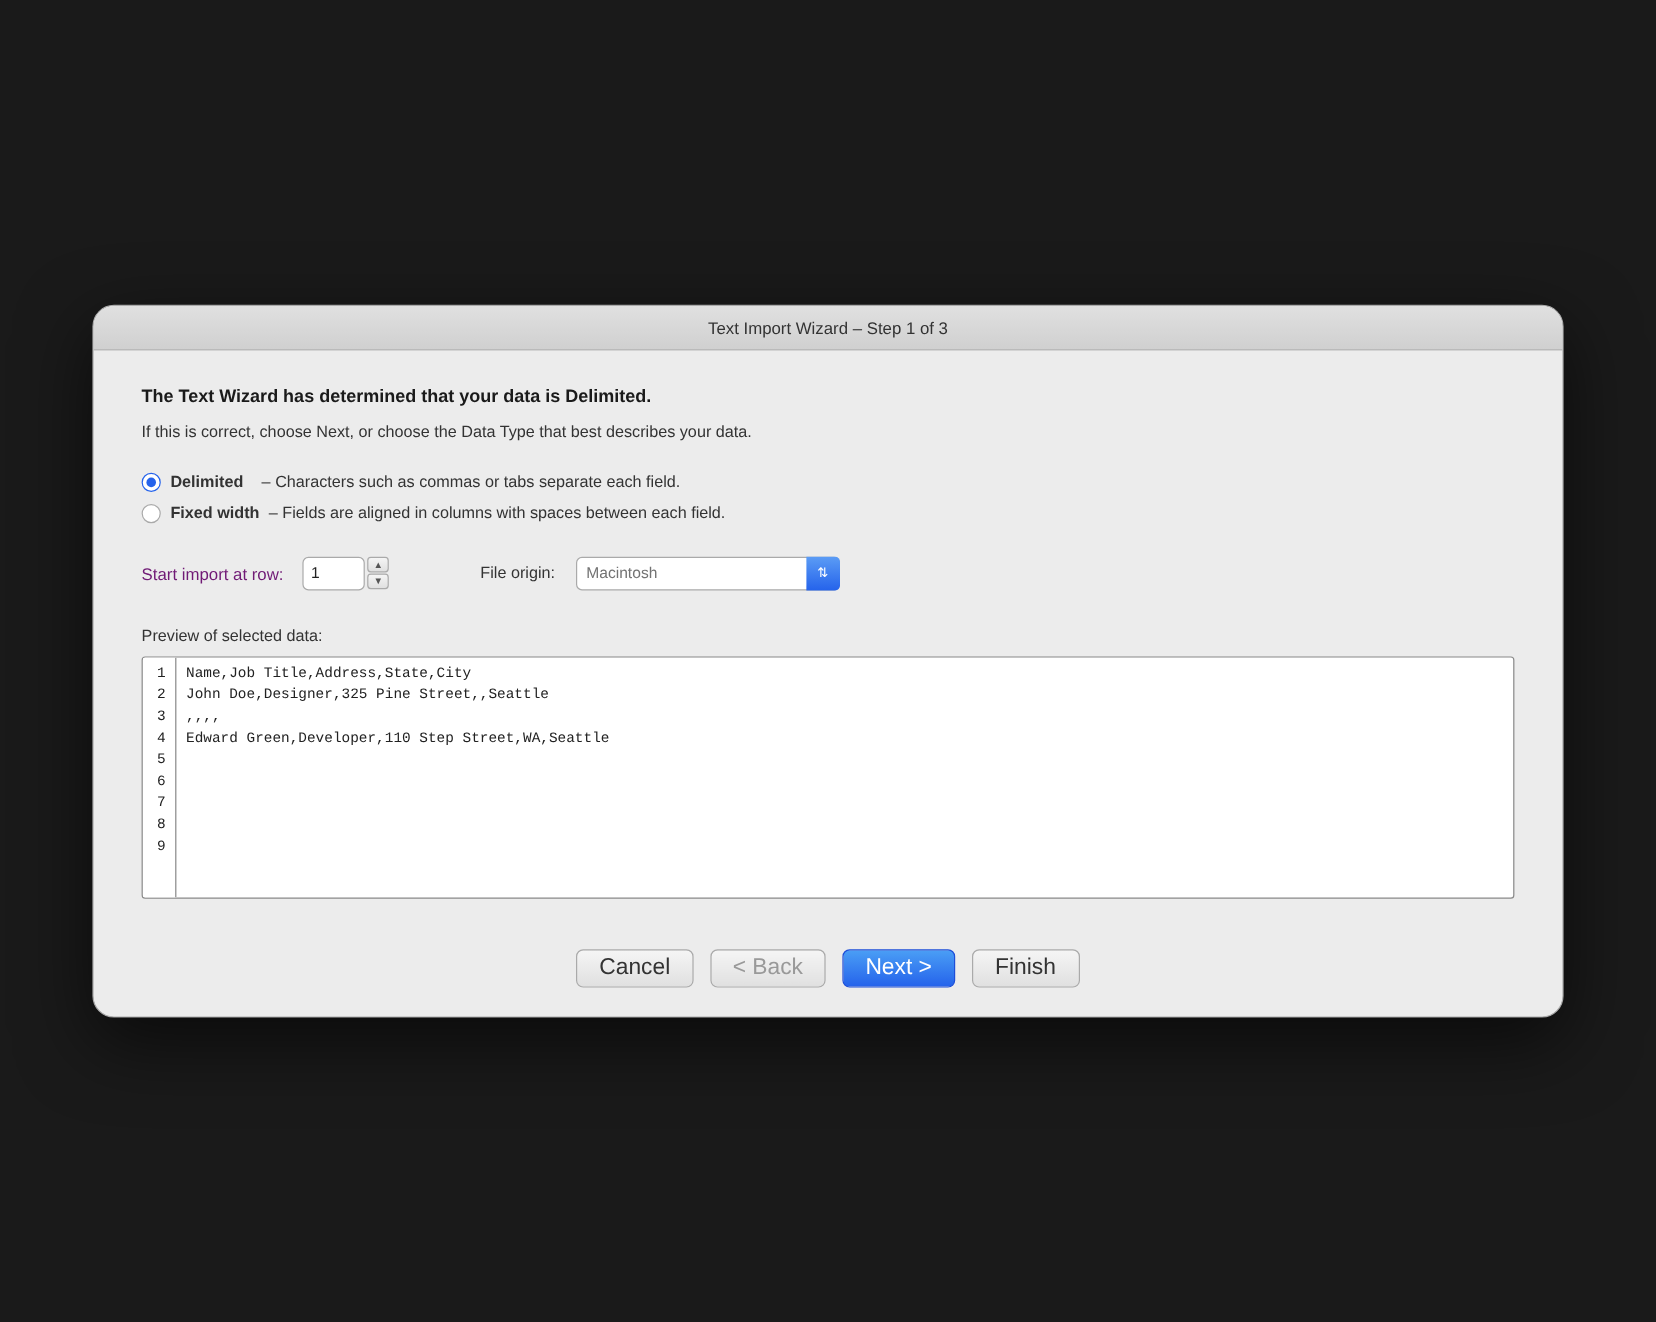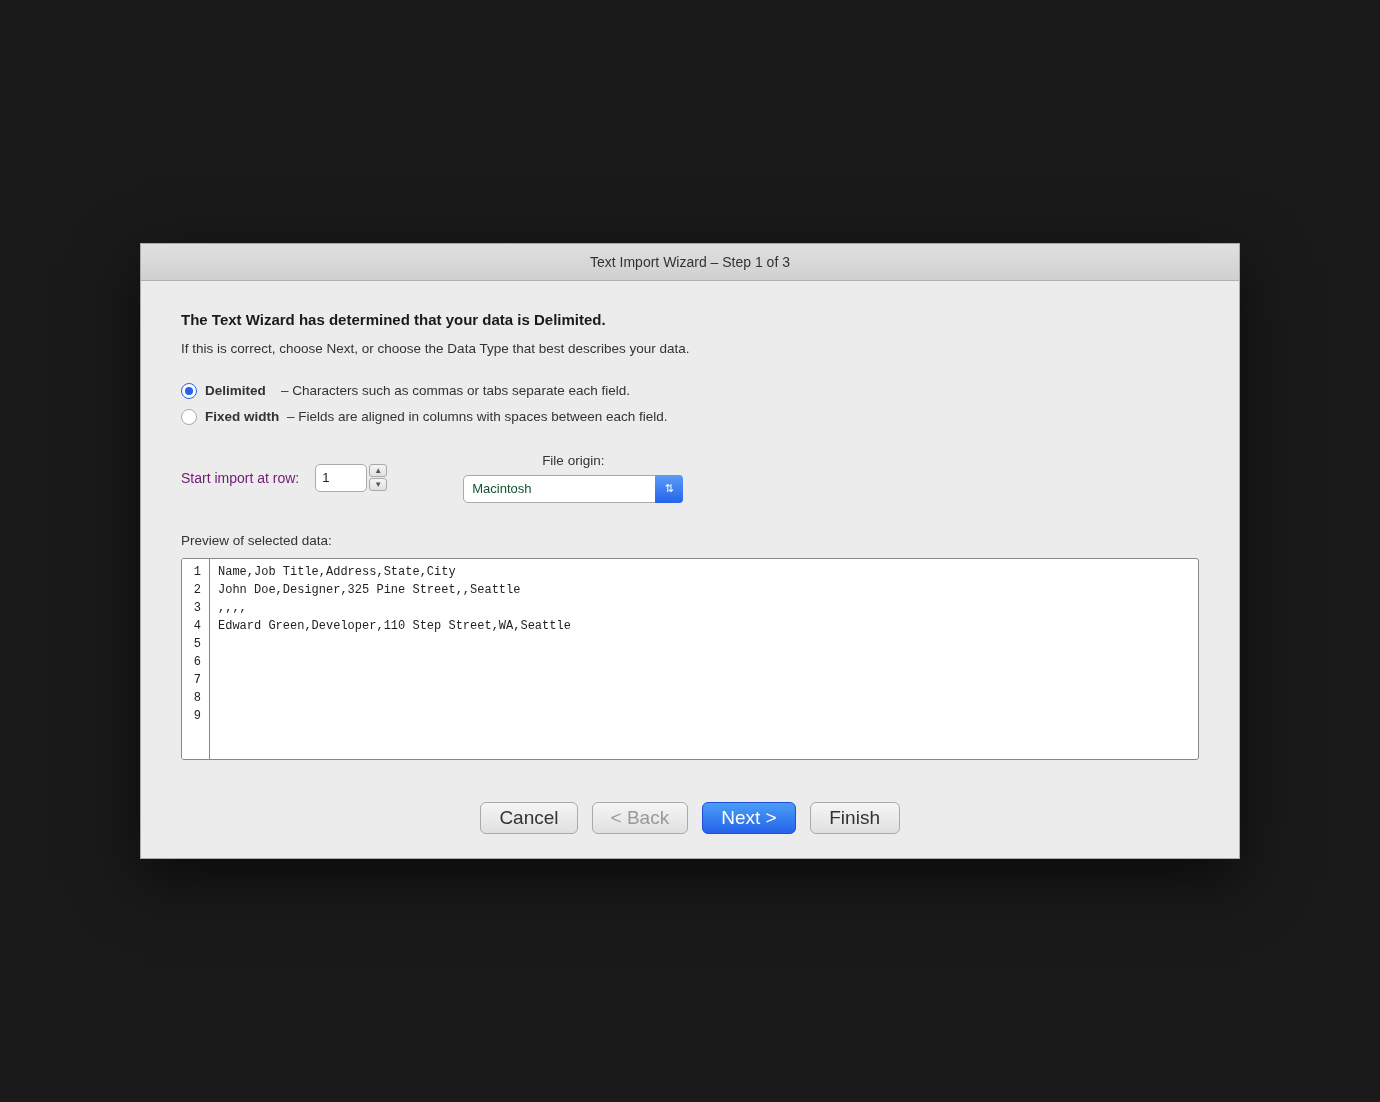--- a/index.html
+++ b/index.html
@@ -8,23 +8,23 @@
       background: #1a1a1a;
       display: flex;
       align-items: center;
       justify-content: center;
       width: 1380px;
       height: 1102px;
       font-family: -apple-system, BlinkMacSystemFont, "Helvetica Neue", Arial, sans-serif;
     }
 
     .dialog-window {
-      width: 1100px;
+      width: 1226px;
       background: #ececec;
-      border-radius: 0;
+      border-radius: 18px;
       box-shadow: 0 20px 60px rgba(0,0,0,0.6);
       overflow: hidden;
       border: 1px solid #aaa;
     }
 
     .title-bar {
       background: linear-gradient(180deg, #e0e0e0 0%, #d0d0d0 100%);
       border-bottom: 1px solid #b0b0b0;
       padding: 10px 0;
       text-align: center;
@@ -146,39 +146,38 @@
       display: flex;
       align-items: center;
       justify-content: center;
       font-size: 8px;
       color: #555;
     }
 
     .file-origin-wrap {
       display: flex;
       align-items: center;
-      gap: 7px;
+      gap: 17px;
       margin-left: 60px;
-      flex-direction: column;
     }
 
     .file-origin-label {
       font-size: 13.5px;
       color: #333;
     }
 
     .file-origin-select {
       width: 220px;
       height: 28px;
       border: 1.5px solid #aaa;
       border-radius: 5px;
       padding: 0 28px 0 8px;
       font-size: 13px;
       background: white;
-      color: #14532d;
+      color: #737373;
       appearance: none;
       -webkit-appearance: none;
       cursor: pointer;
       outline: none;
       position: relative;
     }
 
     .select-wrap {
       position: relative;
       display: inline-block;

